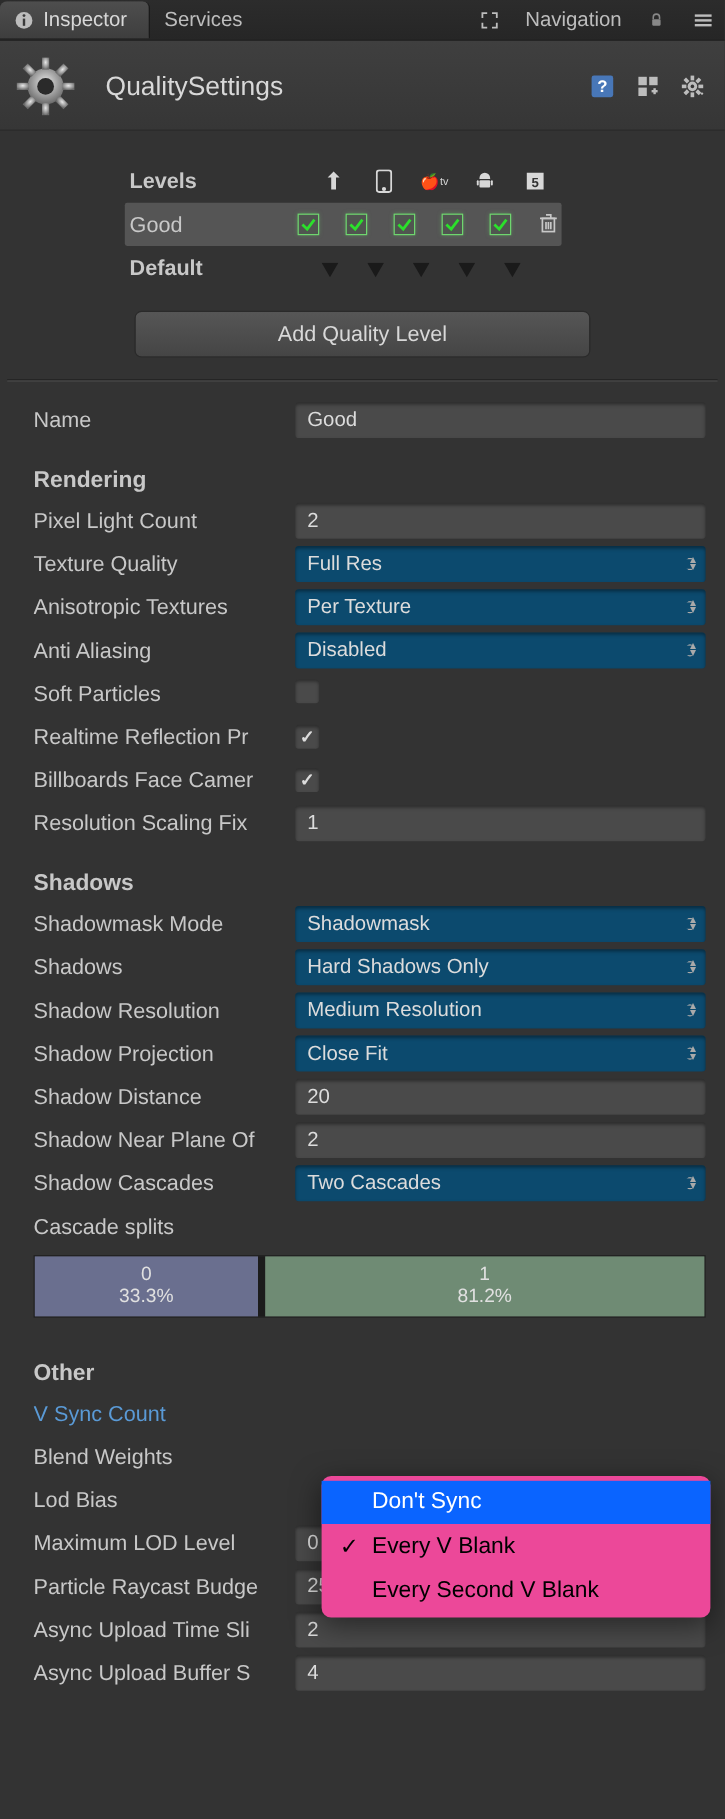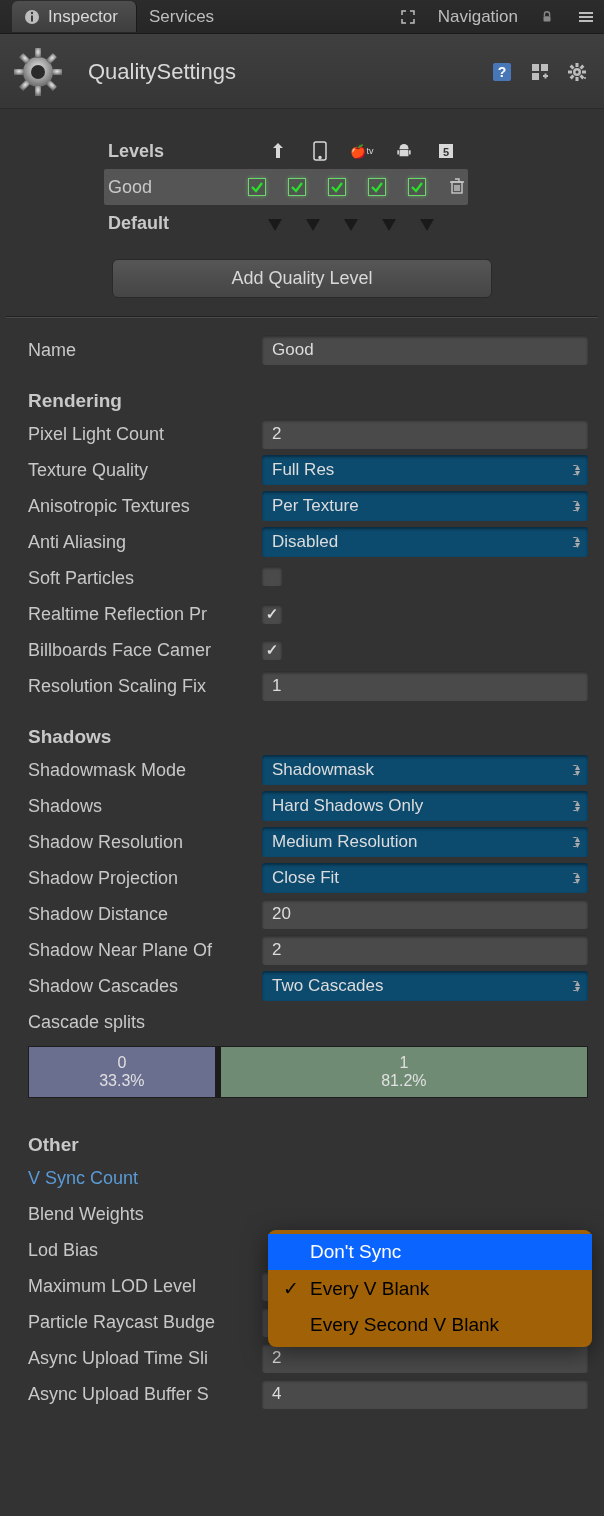--- a/index.html
+++ b/index.html
@@ -14,21 +14,21 @@
     position: relative;
   }
 
   
   .tab-bar {
     display: flex;
     align-items: center;
     height: 34px;
     background: linear-gradient(#2c2c2c, #262626);
     border-bottom: 1px solid #1a1a1a;
-    padding-left: 12px;
+    padding-left: 0;
   }
   .tab {
     display: flex;
     align-items: center;
     gap: 8px;
     padding: 6px 18px 5px 12px;
     color: #bdbdbd;
     cursor: pointer;
   }
   .tab.active {
@@ -129,21 +129,21 @@
     cursor:pointer;
   }
   .hr {
     border:none; border-top:1px solid #222; border-bottom:1px solid #4a4a4a;
     margin: 18px 6px 0 6px;
   }
 
   
   .props { padding: 14px 16px 0 28px; }
   .prop-row {
-    display:flex; align-items:center; height:36px;gap:16px;
+    display:flex; align-items:center; height:36px;
   }
   .prop-label {
     width: 218px;
     font-size: 18px;
     color: #c8c8c8;
     white-space: nowrap;
     overflow:hidden;
   }
   .prop-label.blue { color: #5a9ad6; }
   .section-head {
@@ -214,21 +214,21 @@
   .cascade-seg .cs-pct { font-size:16px; }
   .cascade-div {
     width:6px; background:#1c1c1c; cursor: ew-resize;
   }
 
   
   .popup {
     position:absolute;
     left: 268px; top: 1230px;
     width: 324px;
-    background: #a16207;
+    background: #ec4899;
     border-radius: 8px;
     box-shadow: 0 6px 24px rgba(0,0,0,0.5);
     padding: 4px 0;
     color:#000;
     font-size: 19px;
   }
   .popup-item {
     display:flex; align-items:center; gap:10px;
     padding: 7px 14px;
     cursor:pointer;

